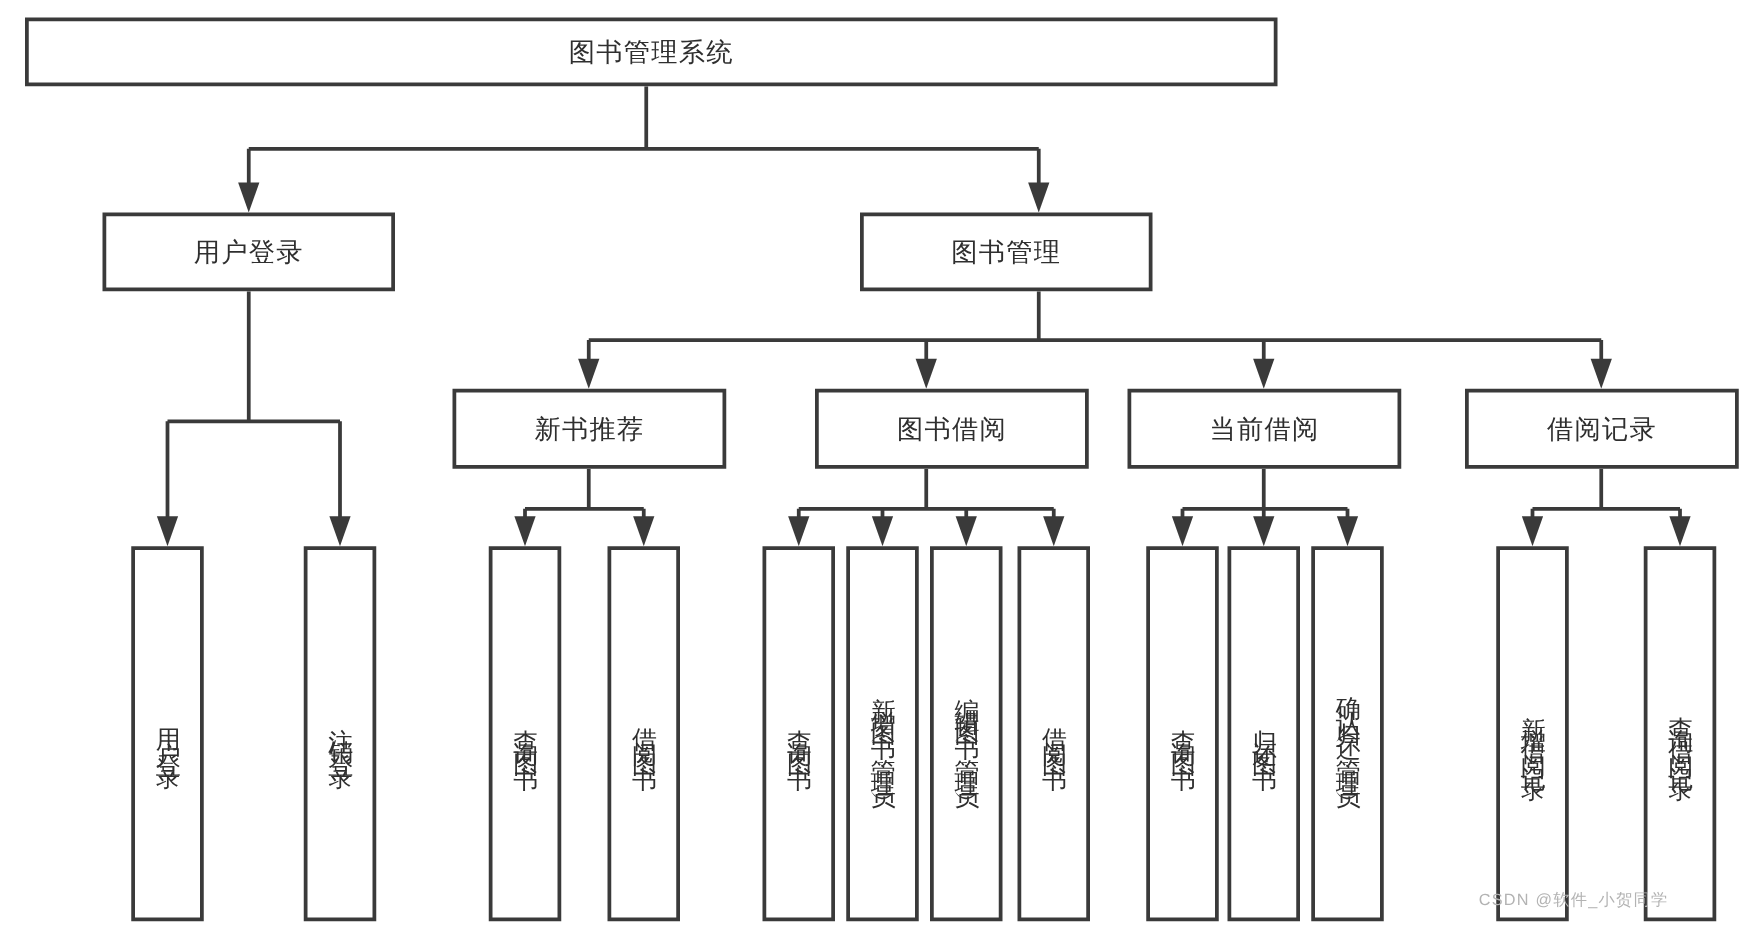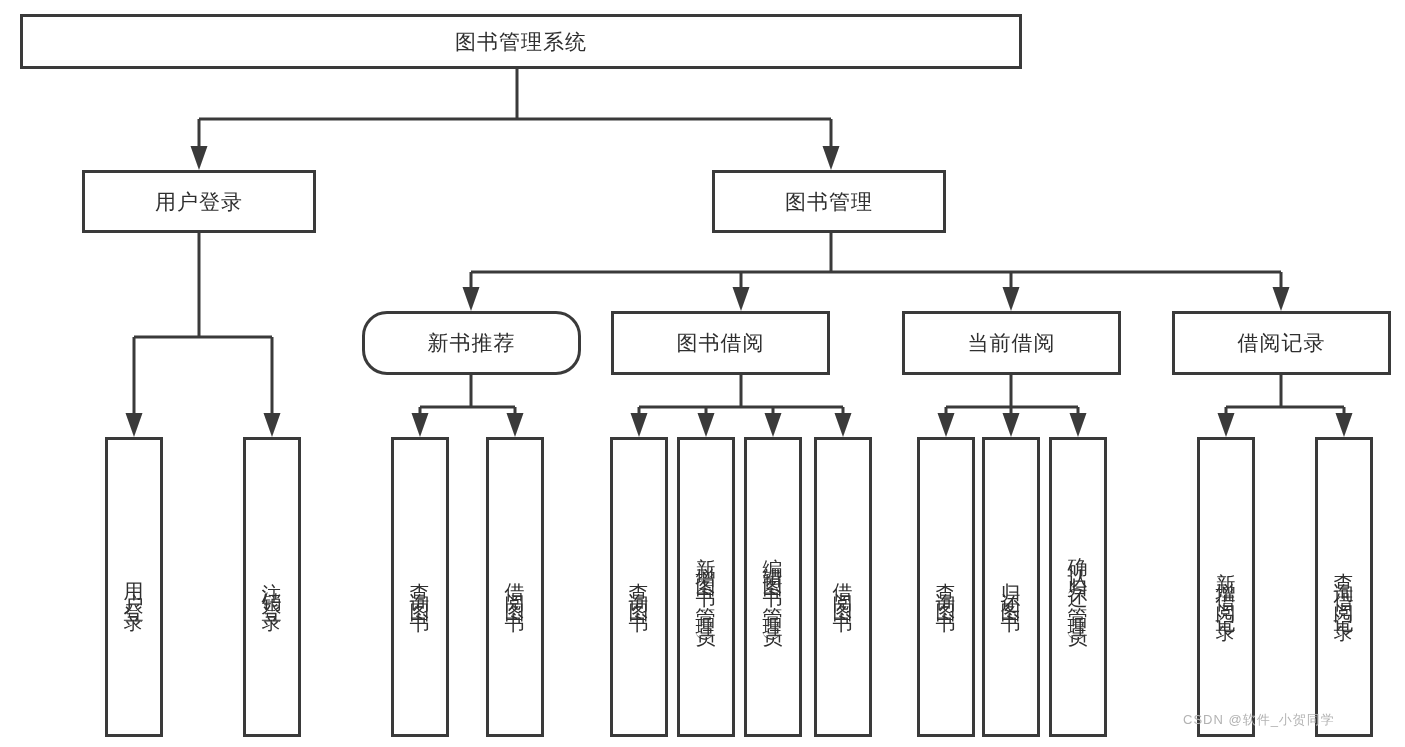--- a/index.html
+++ b/index.html
@@ -81,28 +81,28 @@
     </g>
   </svg>
 
   <div class="node root">
     <span>图书管理系统</span>
   </div>
 
   <div class="node l2" style="left:82px;">
     <span>用户登录</span>
   </div>
-  <div class="node l2" style="left:712px;">
+  <div class="node l2" style="left:688px;">
     <span>图书管理</span>
   </div>
 
-  <div class="node l3" style="left:362px;border-radius:25px;">
+  <div class="node l3" style="left:362px;">
     <span>新书推荐</span>
   </div>
-  <div class="node l3" style="left:611px;justify-content:center;">
+  <div class="node l3" style="left:652px;justify-content:center;">
     <span>图书借阅</span>
   </div>
   <div class="node l3" style="left:902px;font-family:Liberation Serif, serif;">
     <span>当前借阅</span>
   </div>
   <div class="node l3" style="left:1172px;">
     <span>借阅记录</span>
   </div>
 
   <div class="node leaf" style="left:105px;">

